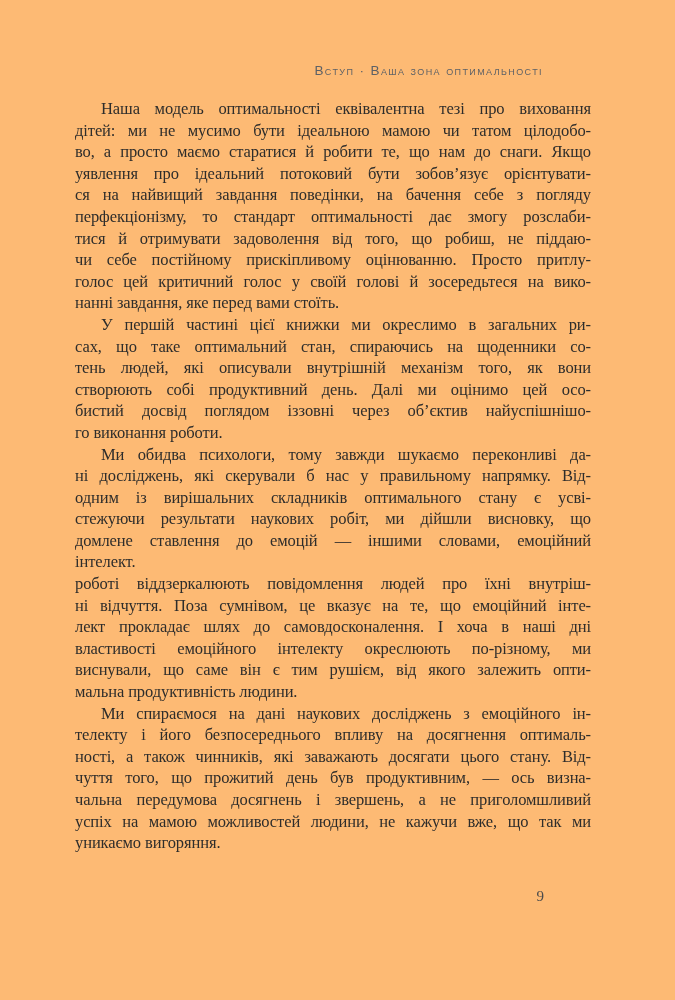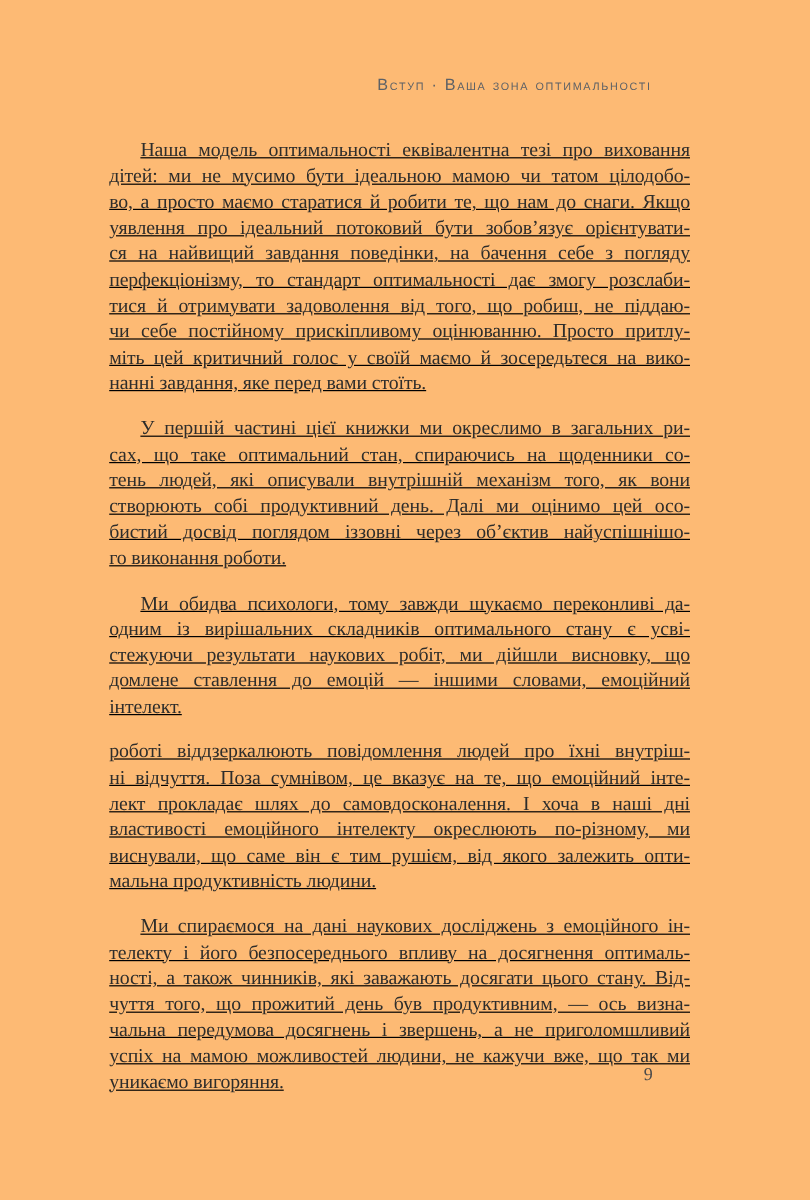--- a/index.html
+++ b/index.html
@@ -30,23 +30,22 @@
     color: #5d6166;
     white-space: nowrap;
   }
   .body-text {
     position: absolute;
     left: 75px;
     top: 98px;
     width: 516px;
   }
   .paragraph {
-    margin: 16px;
+    margin: 0;
     padding: 0;
-    text-decoration: underline;
   }
   .line {
     font-family: "Liberation Serif", serif;
     font-size: 16.5px;
     line-height: 21.6px;
     color: #2e2d2b;
     text-align: justify;
     text-align-last: justify;
     letter-spacing: -0.1px;
     white-space: normal;
@@ -75,33 +74,34 @@
   <div class="body-text">
       <div class="paragraph">
         <div class="line first">Наша модель оптимальності еквівалентна тезі про виховання</div>
         <div class="line">дітей: ми не мусимо бути ідеальною мамою чи татом цілодобо-</div>
         <div class="line">во, а просто маємо старатися й робити те, що нам до снаги. Якщо</div>
         <div class="line">уявлення про ідеальний потоковий бути зобов’язує орієнтувати-</div>
         <div class="line">ся на найвищий завдання поведінки, на бачення себе з погляду</div>
         <div class="line">перфекціонізму, то стандарт оптимальності дає змогу розслаби-</div>
         <div class="line">тися й отримувати задоволення від того, що робиш, не піддаю-</div>
         <div class="line">чи себе постійному прискіпливому оцінюванню. Просто притлу-</div>
-        <div class="line">міть цей критичний голос у своїй маємо й зосередьтеся на вико-</div>
+        <div class="line">голос цей критичний голос у своїй голові й зосередьтеся на вико-</div>
         <div class="line last">нанні завдання, яке перед вами стоїть.</div>
       </div>
       <div class="paragraph">
         <div class="line first">У першій частині цієї книжки ми окреслимо в загальних ри-</div>
         <div class="line">сах, що таке оптимальний стан, спираючись на щоденники со-</div>
         <div class="line">тень людей, які описували внутрішній механізм того, як вони</div>
         <div class="line">створюють собі продуктивний день. Далі ми оцінимо цей осо-</div>
         <div class="line">бистий досвід поглядом іззовні через об’єктив найуспішнішо-</div>
         <div class="line last">го виконання роботи.</div>
       </div>
       <div class="paragraph">
         <div class="line first">Ми обидва психологи, тому завжди шукаємо переконливі да-</div>
+        <div class="line">ні досліджень, які скерували б нас у правильному напрямку. Від-</div>
         <div class="line">одним із вирішальних складників оптимального стану є усві-</div>
         <div class="line">стежуючи результати наукових робіт, ми дійшли висновку, що</div>
         <div class="line">домлене ставлення до емоцій — іншими словами, емоційний</div>
         <div class="line last">інтелект.</div>
       </div>
       <div class="paragraph">
         <div class="line">роботі віддзеркалюють повідомлення людей про їхні внутріш-</div>
         <div class="line">ні відчуття. Поза сумнівом, це вказує на те, що емоційний інте-</div>
         <div class="line">лект прокладає шлях до самовдосконалення. І хоча в наші дні</div>
         <div class="line">властивості емоційного інтелекту окреслюють по-різному, ми</div>

